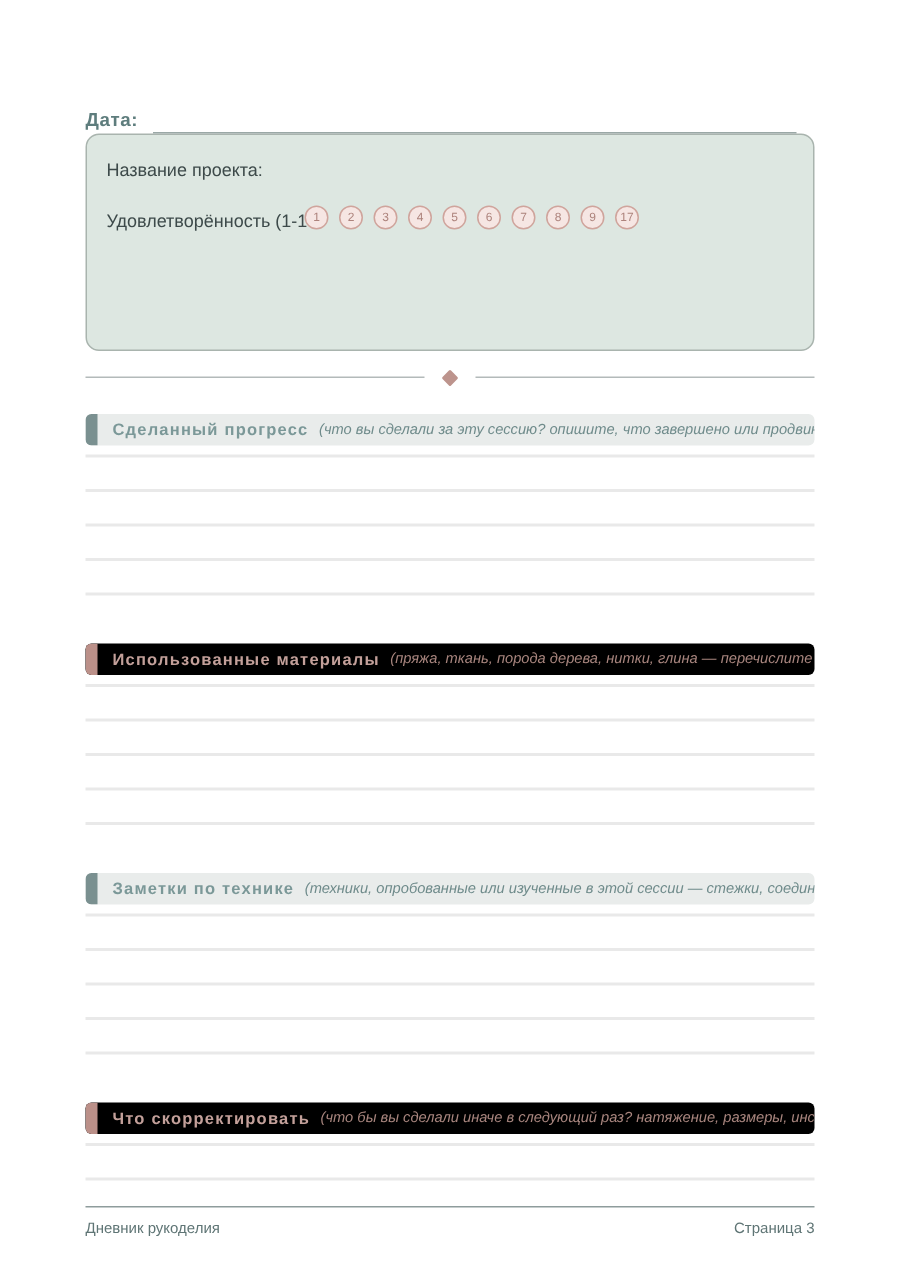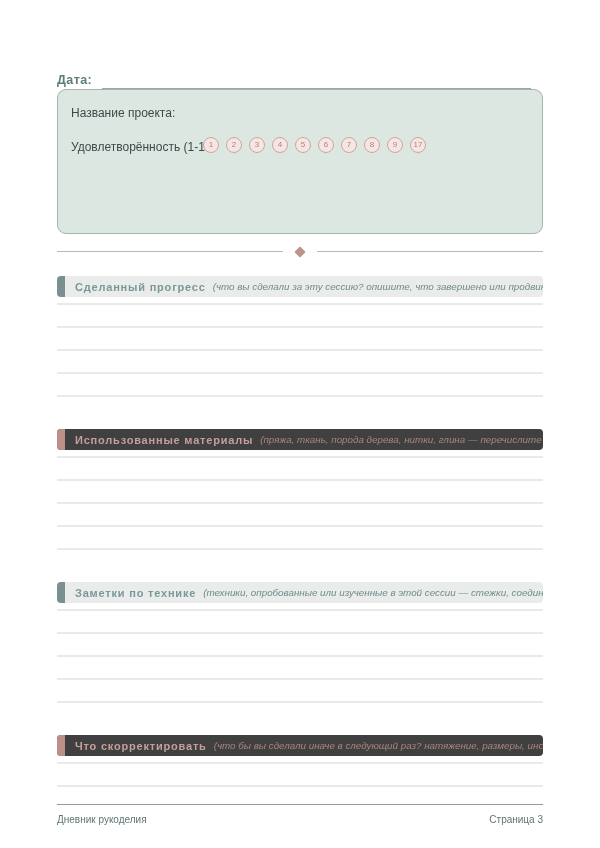--- a/index.html
+++ b/index.html
@@ -44,21 +44,21 @@
     height:21px; border-radius:4px; position:relative; display:flex;
     align-items:center; padding-left:18px; overflow:hidden; white-space:nowrap;
   }
   .sec-accent { position:absolute; left:0; top:0; bottom:0; width:8px; }
   .sec-title { font-weight:bold; font-size:11px; letter-spacing:0.8px; }
   .sec-hint { font-style:italic; font-size:9.8px; margin-left:7px; }
   .theme-teal .sec-header { background:#e9eceb; }
   .theme-teal .sec-accent { background:#7a9090; }
   .theme-teal .sec-title { color:#7b9898; }
   .theme-teal .sec-hint { color:#6f8b8b; }
-  .theme-rose .sec-header { background:#404040; }
+  .theme-rose .sec-header { background:#000000; }
   .theme-rose .sec-accent { background:#bb9089; }
   .theme-rose .sec-title { color:#c3a09a; }
   .theme-rose .sec-hint { color:#a8857e; }
   .sec-lines .rule { height:21px; border-bottom:2px solid #e9e9e9; }
   .sec-lines .rule:first-child { height:6px; }
 
   
   .footer {
     margin-top:17px; border-top:1px solid #8e9c9c; padding-top:9px;
     display:flex; justify-content:space-between; font-size:10px; color:#5f7575;

